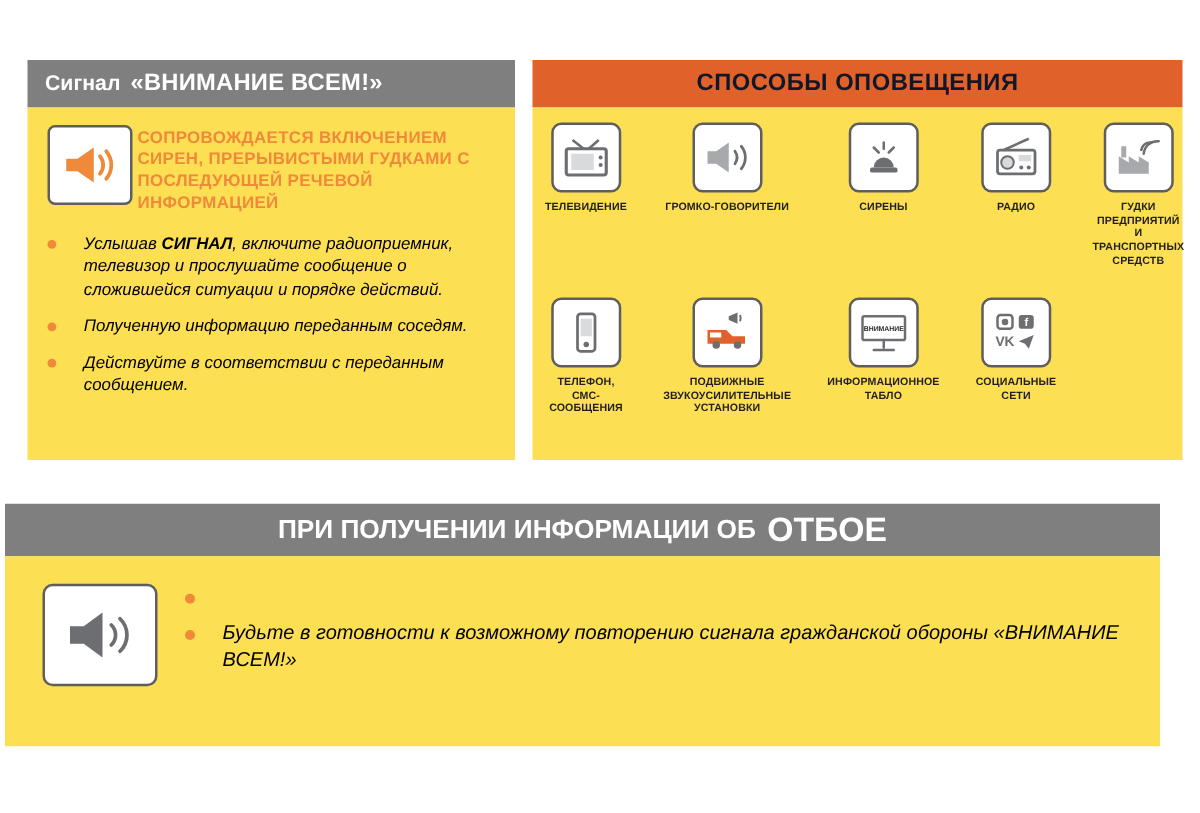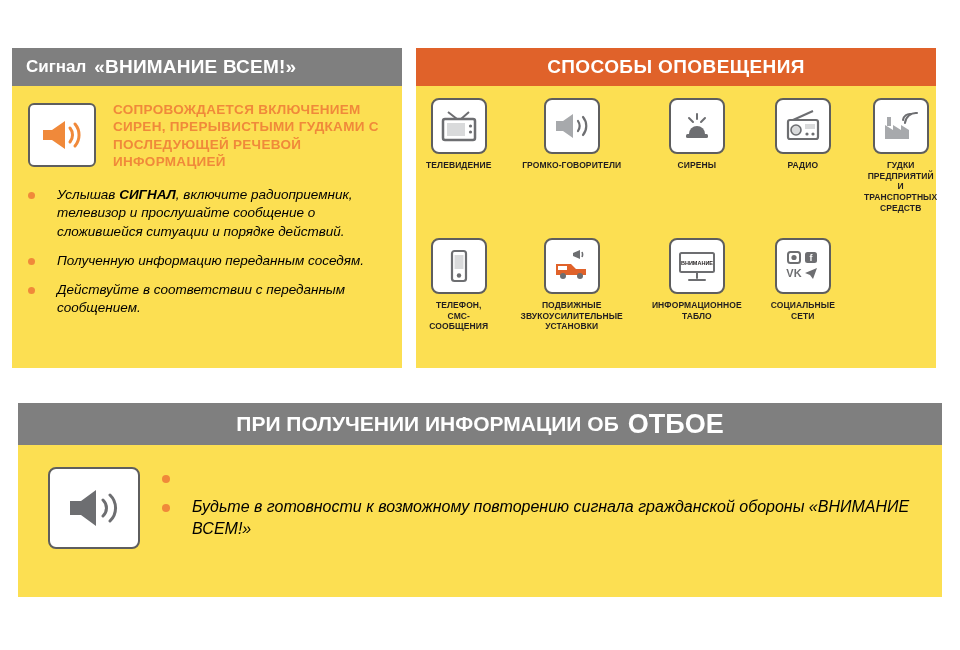--- a/index.html
+++ b/index.html
@@ -15,21 +15,21 @@
   }
   .page {
     position: relative;
     width: 960px;
     height: 650px;
   }
 
   
   .top-row {
     position: absolute;
-    left: 12px;
+    left: 22px;
     top: 48px;
     width: 936px;
     display: flex;
     gap: 14px;
   }
 
   
   .left-panel {
     width: 390px;
   }
@@ -54,22 +54,22 @@
     letter-spacing: .2px;
   }
   .left-body {
     background: #fcdf52;
     padding: 14px 16px 18px 16px;
     box-sizing: border-box;
     min-height: 282px;
   }
   .siren-row {
     display: flex;
-    align-items: center;
-    gap: 17px;
+    align-items: flex-start;
+    gap: 4px;
   }
   .siren-icon {
     width: 64px;
     height: 60px;
     background: #ffffff;
     border: 2px solid #5e5e5e;
     border-radius: 6px;
     flex: 0 0 auto;
     display: flex;
     align-items: center;
@@ -113,21 +113,21 @@
     width: 520px;
   }
   .right-header {
     background: #e0622a;
     height: 38px;
     display: flex;
     align-items: center;
     justify-content: center;
   }
   .right-header span {
-    color: #ffffff;
+    color: #0f172a;
     font-size: 19px;
     font-weight: bold;
     letter-spacing: .4px;
   }
   .right-body {
     background: #fcdf52;
     padding: 12px 8px 12px 8px;
     box-sizing: border-box;
     min-height: 282px;
   }
@@ -161,21 +161,21 @@
     font-weight: bold;
     color: #231f20;
     text-transform: uppercase;
     line-height: 1.25;
     letter-spacing: .1px;
   }
 
   
   .bottom-block {
     position: absolute;
-    left: 18px;
+    left: 4px;
     top: 403px;
     width: 924px;
   }
   .bottom-header {
     background: #7f7f7f;
     height: 42px;
     display: flex;
     align-items: center;
     justify-content: center;
     gap: 9px;

